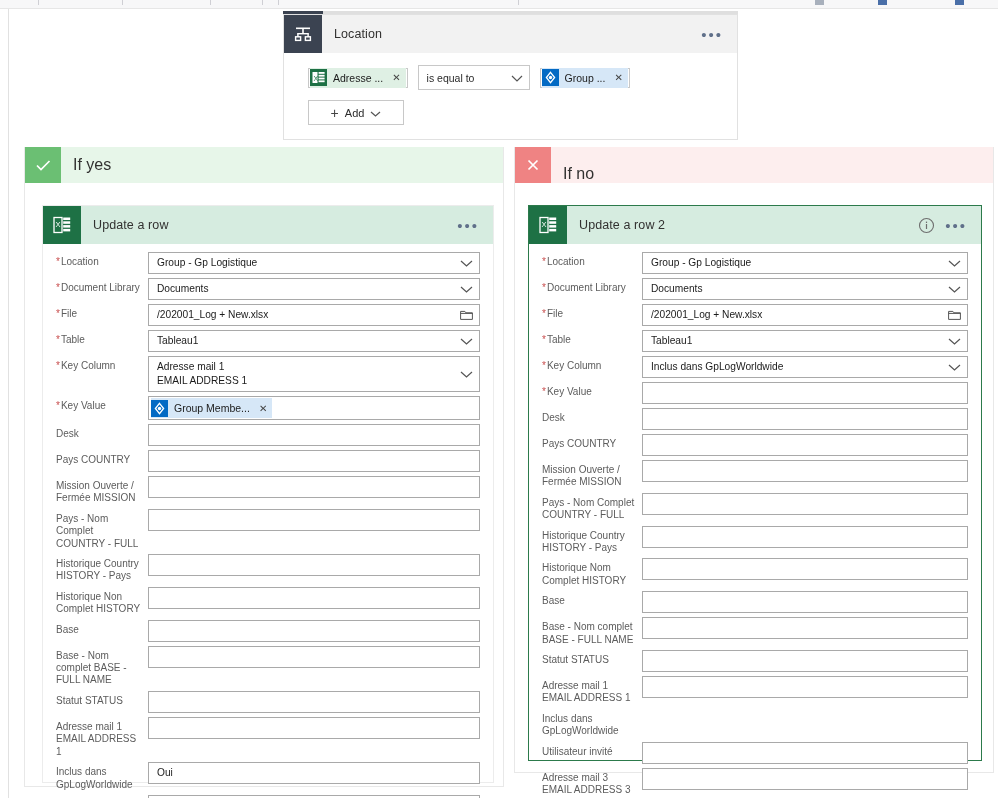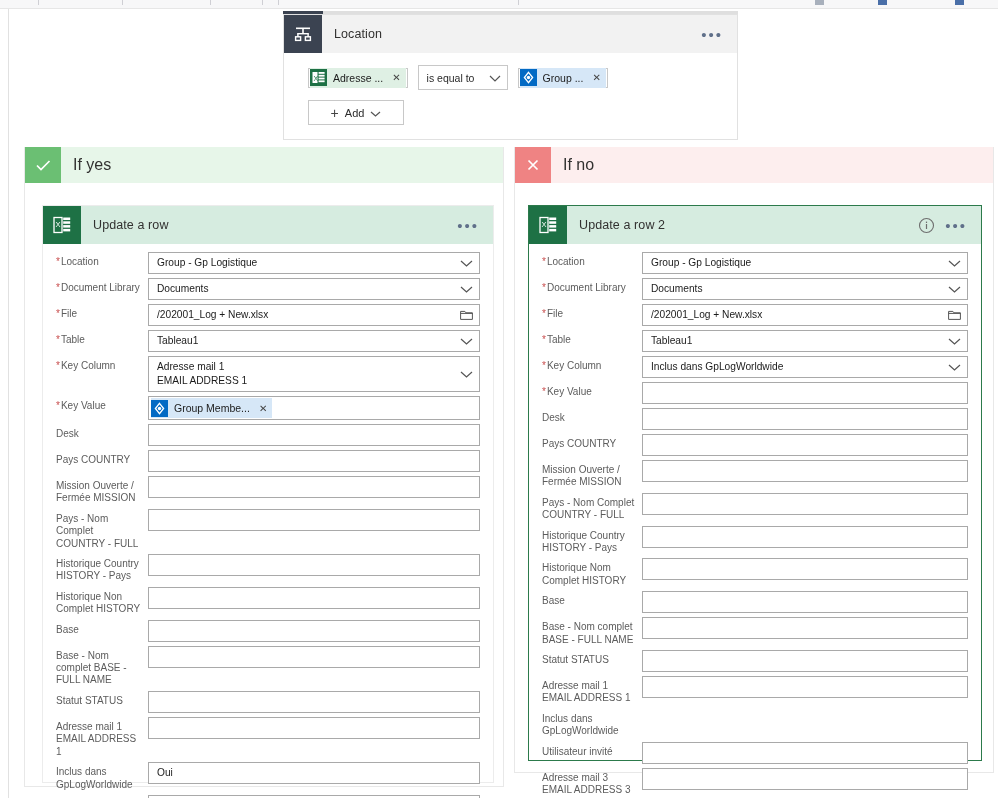--- a/index.html
+++ b/index.html
@@ -53,41 +53,41 @@
   .token {
     height: 20px; display: flex; align-items: center; gap: 6px;
     padding: 0 5px 0 0; font-size: 10.5px; color: #1b1b1b;
   }
   .token.green { background: #dff0e4; }
   .token.blue  { background: #d6e7f7; }
   .tok-ico { width: 17px; height: 19px; display: block; flex: 0 0 17px; }
   .tok-x { color: #444; font-size: 10px; padding-left: 3px; cursor: pointer; }
 
   .combo {
-    height: 25px; width: 90px; border: 1px solid #c8c8c8; background: #fff;
+    height: 25px; width: 112px; border: 1px solid #c8c8c8; background: #fff;
     display: flex; align-items: center; justify-content: space-between;
     padding: 0 6px 0 8px; font-size: 10.5px; color: #2b2b2b;
   }
   .add-btn {
     margin-top: 10px; width: 96px; height: 25px; border: 1px solid #c8c8c8; background: #fff;
     display: flex; align-items: center; justify-content: center; gap: 6px;
     font-size: 11px; color: #2b2b2b; cursor: pointer;
   }
   .plus { font-size: 14px; color: #444; line-height: 1; font-weight: 300; }
 
   
   .branch { position: absolute; }
   .branch-head { display: flex; align-items: center; height: 36px; }
   .branch-head .bicon { width: 36px; height: 36px; flex: 0 0 36px; display:flex; align-items:center; justify-content:center; }
   .branch-head .blabel { font-size: 16px; color: #323130; padding-left: 12px; }
   #yes-branch { left: 24px;  top: 147px; width: 480px; height: 640px; border:1px solid #e8e8e8; border-top:none; background:#fff; }
   #yes-branch .branch-head { background: #e7f6e9; }
   #yes-branch .bicon { background: #6bbf73; }
   #no-branch  { left: 514px; top: 147px; width: 480px; height: 626px; border:1px solid #e8e8e8; border-top:none; background:#fff; }
-  #no-branch .branch-head { background: #fdeeee; }
+  #no-branch .branch-head { background: #fdeeee; align-items: flex-end; }
   #no-branch .bicon { background: #ef8383; }
 
   
   .action-card { position: absolute; background: #fff; }
   #update-row-1 { left: 42px;  top: 205px; width: 452px; height: 578px; border: 1px solid #ececec; }
   #update-row-2 { left: 528px; top: 205px; width: 454px; height: 556px; border: 1px solid #2c7a4b; }
   .action-card .card-head { background: #d6ece0; }
   .action-card .hicon { background: #1e7145; }
 
   .form { padding: 8px 13px 12px 13px; }

